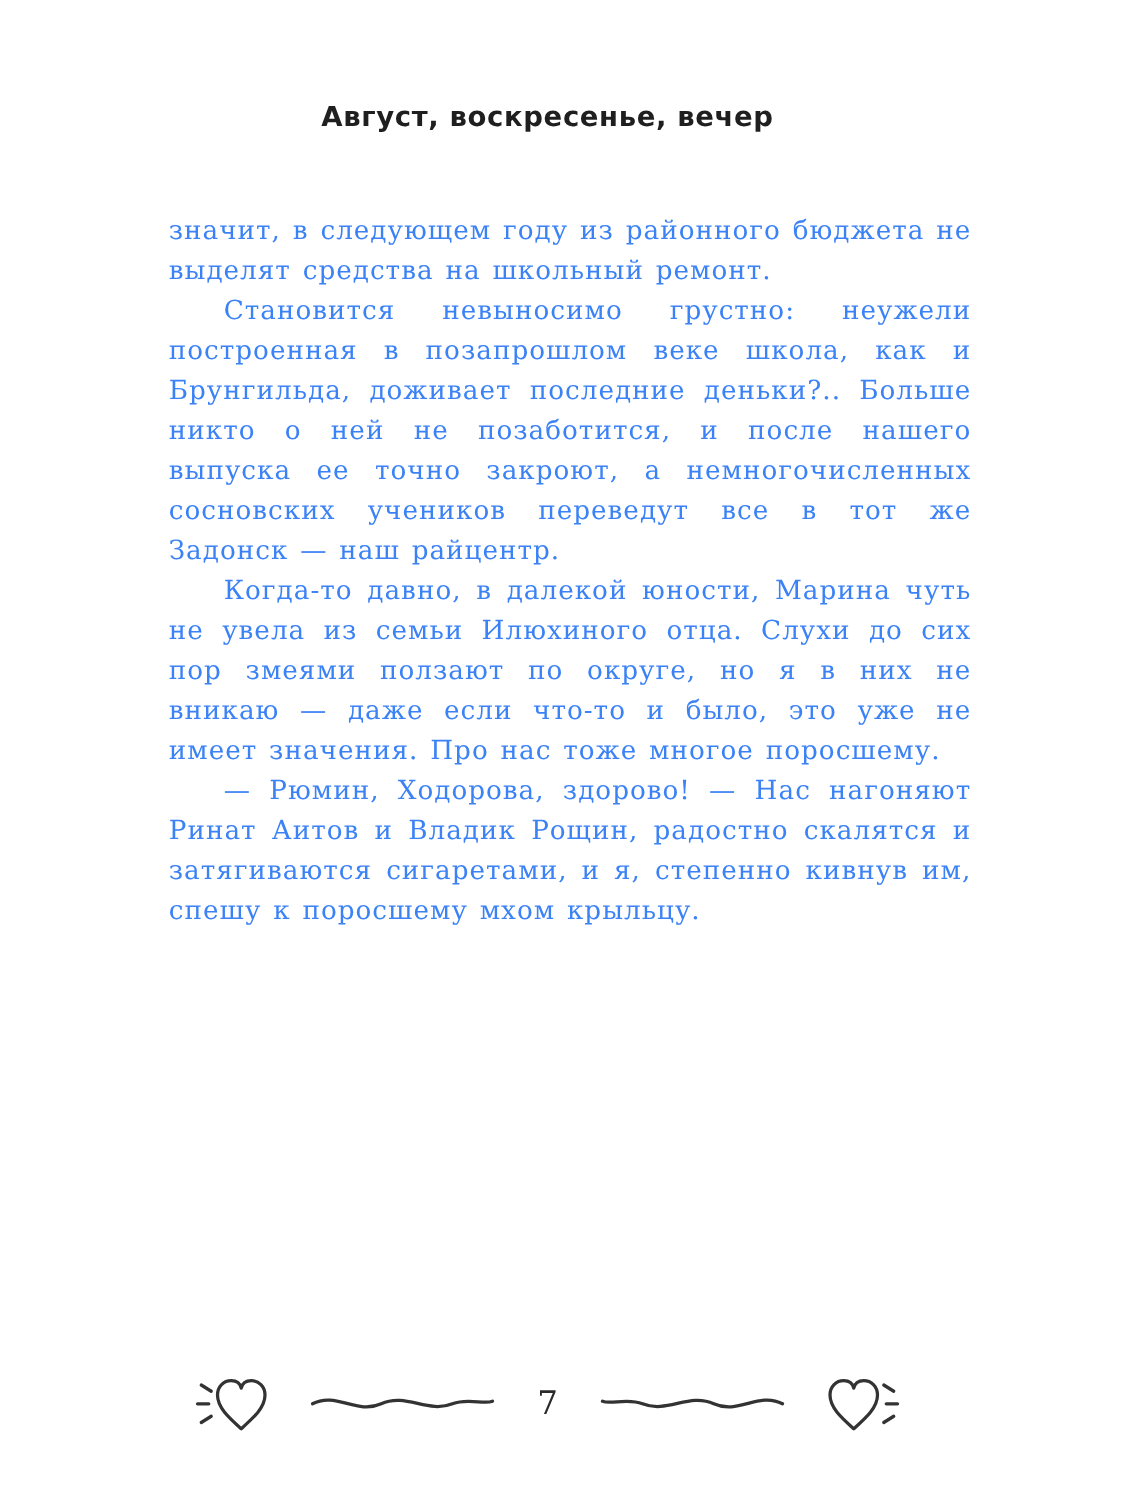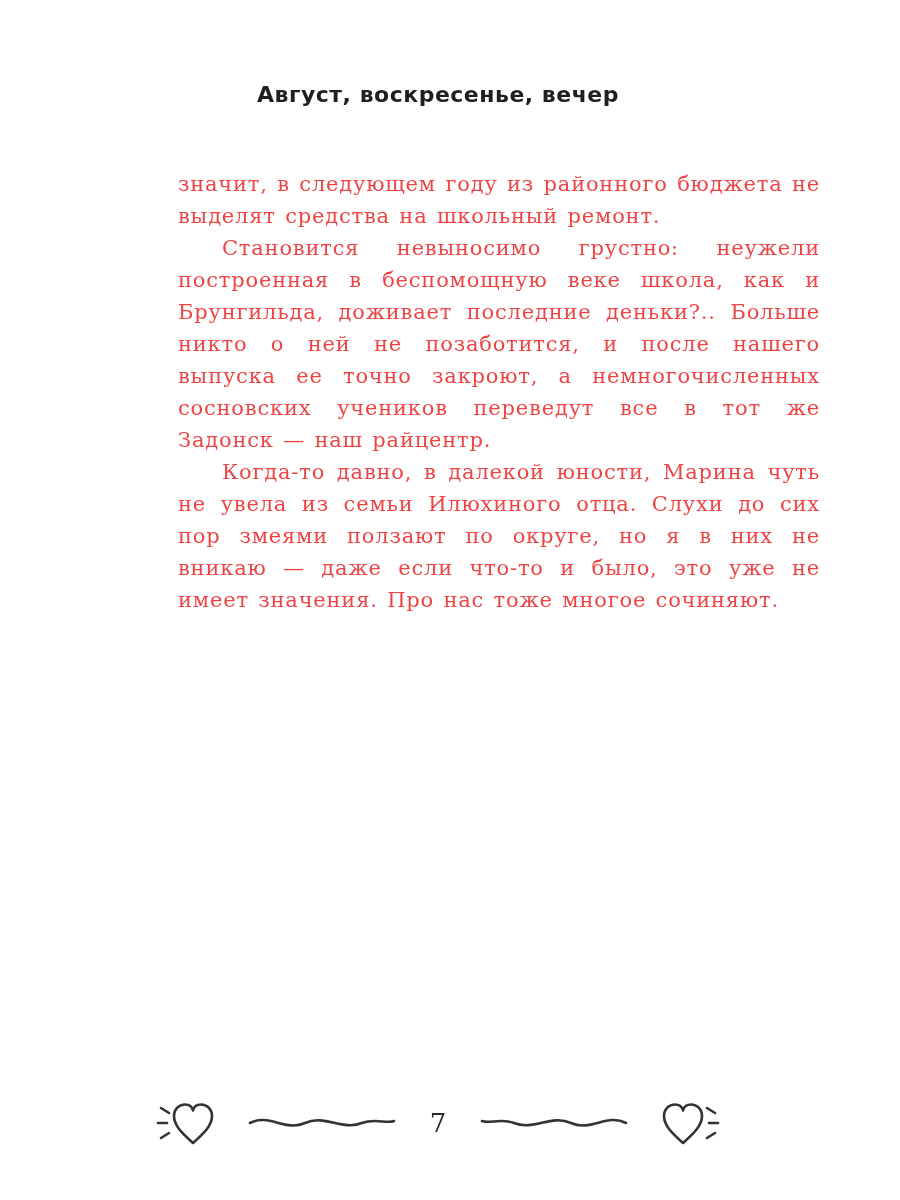--- a/index.html
+++ b/index.html
@@ -31,22 +31,21 @@
   .body-text {
     position: absolute;
     top: 168px;
     left: 135px;
     width: 642px;
     font-size: 21px;
     line-height: 32px;
     letter-spacing: 0.8px;
     word-spacing: 2px;
     text-align: justify;
-    color: #ef4444;
-    margin-left: 43px;
+    color: #3b82f6;
   }
   .body-text p {
     margin: 0;
   }
   .body-text p.indent {
     text-indent: 44px;
   }
   .footer {
     position: absolute;
     top: 1088px;
@@ -78,22 +77,23 @@
 </style>
 </head>
 <body>
 
 <div class="page">
 
   <div class="chapter-header">Август, воскресенье, вечер</div>
 
   <div class="body-text">
       <p>значит, в следующем году из районного бюджета не выделят средства на школьный ремонт.</p>
-      <p class="indent">Становится невыносимо грустно: неужели построенная в беспомощную веке школа, как и Брунгильда, доживает последние деньки?.. Больше никто о ней не позаботится, и после нашего выпуска ее точно закроют, а немногочисленных сосновских учеников переведут все в тот же Задонск — наш райцентр.</p>
-      <p class="indent">Когда-то давно, в далекой юности, Марина чуть не увела из семьи Илюхиного отца. Слухи до сих пор змеями ползают по округе, но я в них не вникаю — даже если что-то и было, это уже не имеет значения. Про нас тоже многое сочиняют.</p>
+      <p class="indent">Становится невыносимо грустно: неужели построенная в позапрошлом веке школа, как и Брунгильда, доживает последние деньки?.. Больше никто о ней не позаботится, и после нашего выпуска ее точно закроют, а немногочисленных сосновских учеников переведут все в тот же Задонск — наш райцентр.</p>
+      <p class="indent">Когда-то давно, в далекой юности, Марина чуть не увела из семьи Илюхиного отца. Слухи до сих пор змеями ползают по округе, но я в них не вникаю — даже если что-то и было, это уже не имеет значения. Про нас тоже многое поросшему.</p>
+      <p class="indent">— Рюмин, Ходорова, здорово! — Нас нагоняют Ринат Аитов и Владик Рощин, радостно скалятся и затягиваются сигаретами, и я, степенно кивнув им, спешу к поросшему мхом крыльцу.</p>
     </div>
 
   <div class="footer">
 
     <span class="deco">
       <svg width="66" height="54" viewBox="0 0 66 54">
         <line x1="6" y1="12" x2="14" y2="17"></line>
         <line x1="3" y1="27" x2="12" y2="27"></line>
         <line x1="6" y1="42" x2="14" y2="37"></line>
         <path d="M38 47 C 28 38, 19 30, 19 20 C19 13 24 8.5 30 8.5 C34.5 8.5 37.2 11 38 14.5 C38.8 11 41.5 8.5 46 8.5 C52 8.5 57 13 57 20 C57 30 48 38 38 47 Z"></path>

